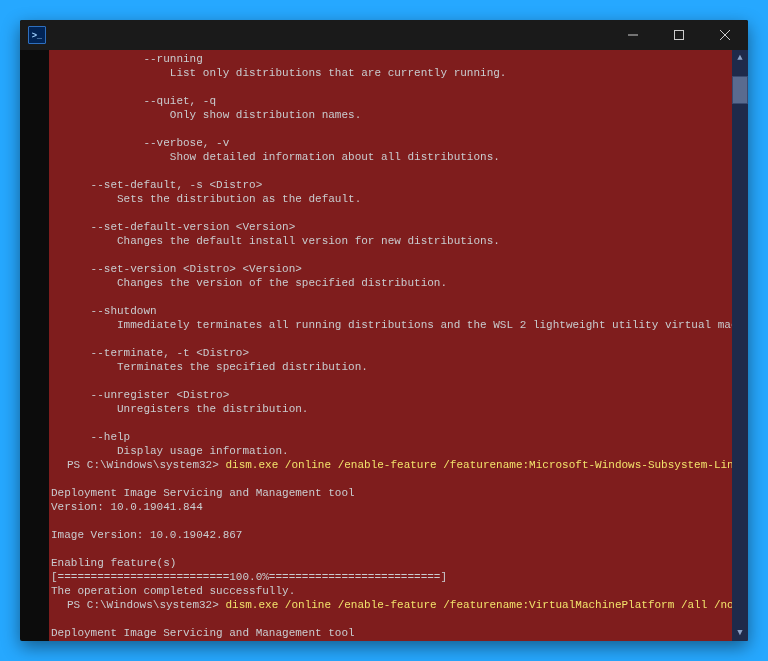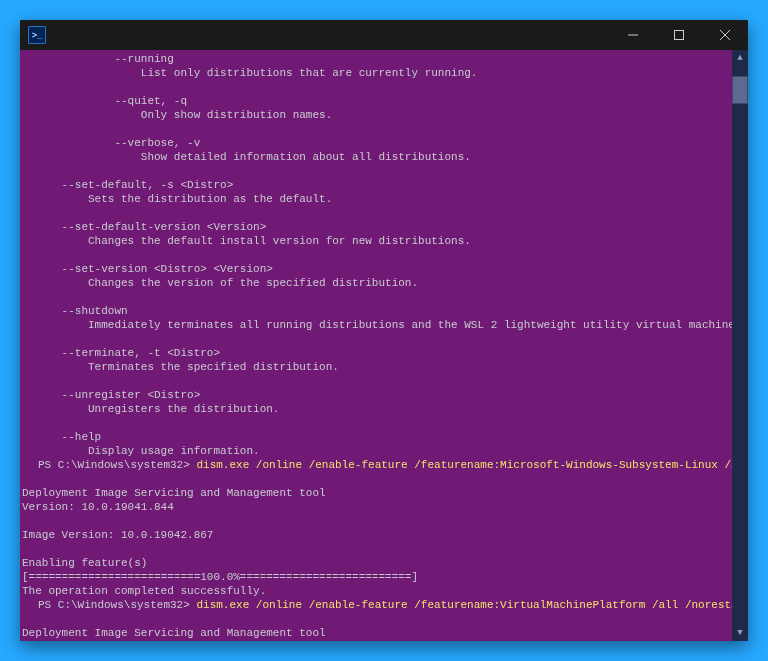--- a/index.html
+++ b/index.html
@@ -72,23 +72,24 @@
     width: 46px;
     height: 100%;
     display: flex;
     align-items: center;
     justify-content: center;
     color: #cccccc;
   }
   .win-btn svg { stroke: #cccccc; }
   .console {
     flex: 1;
-    background: #701a75;
+    background: #7f1d1d;
     position: relative;
     overflow: hidden;
+    margin-left: 29px;
   }
   .scroll-track {
     position: absolute;
     top: 0;
     right: 0;
     width: 16px;
     height: 100%;
     background: #1f2a4a;
   }
   .scroll-thumb {

